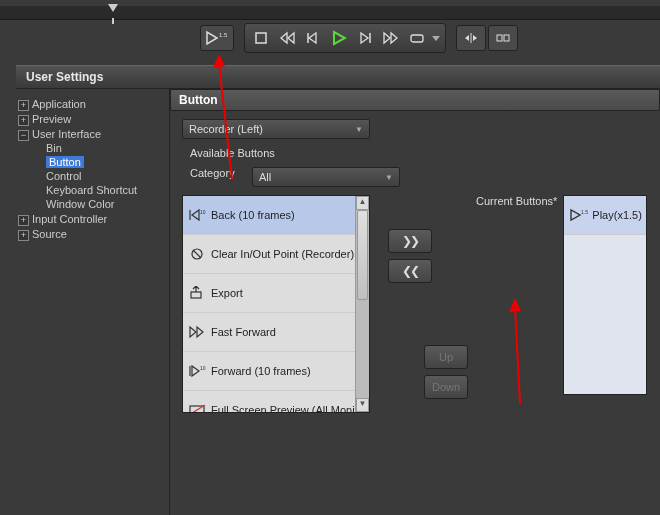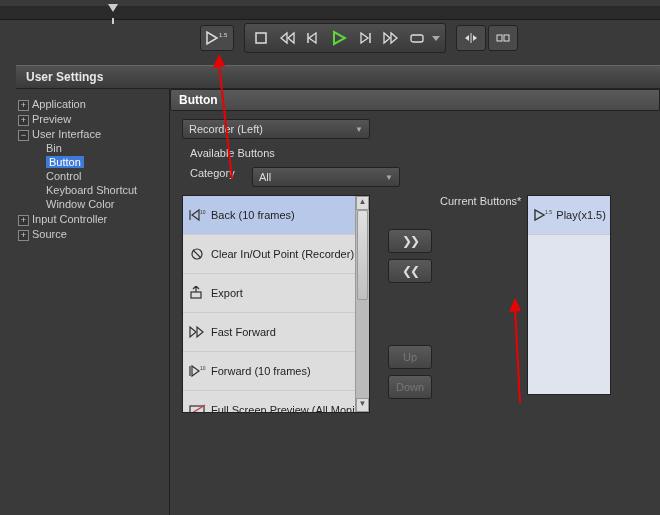--- a/index.html
+++ b/index.html
@@ -237,21 +237,21 @@
     background: linear-gradient(#5a5a5a, #444);
     border: 1px solid #222;
     border-radius: 3px;
     color: #ddd;
     display: flex;
     align-items: center;
     justify-content: center;
     font-size: 12px;
     letter-spacing: -2px;
   }
-  .tbutton.disabled { color: #777; }
+  .tbutton.disabled { color: #777; margin-left: 36px; }
   .right-col {
     flex: 1;
     display: flex;
     flex-direction: row;
     gap: 6px;
   }
   .current-box {
     background: #e0e4ee;
     border: 1px solid #222;
     height: 200px;

